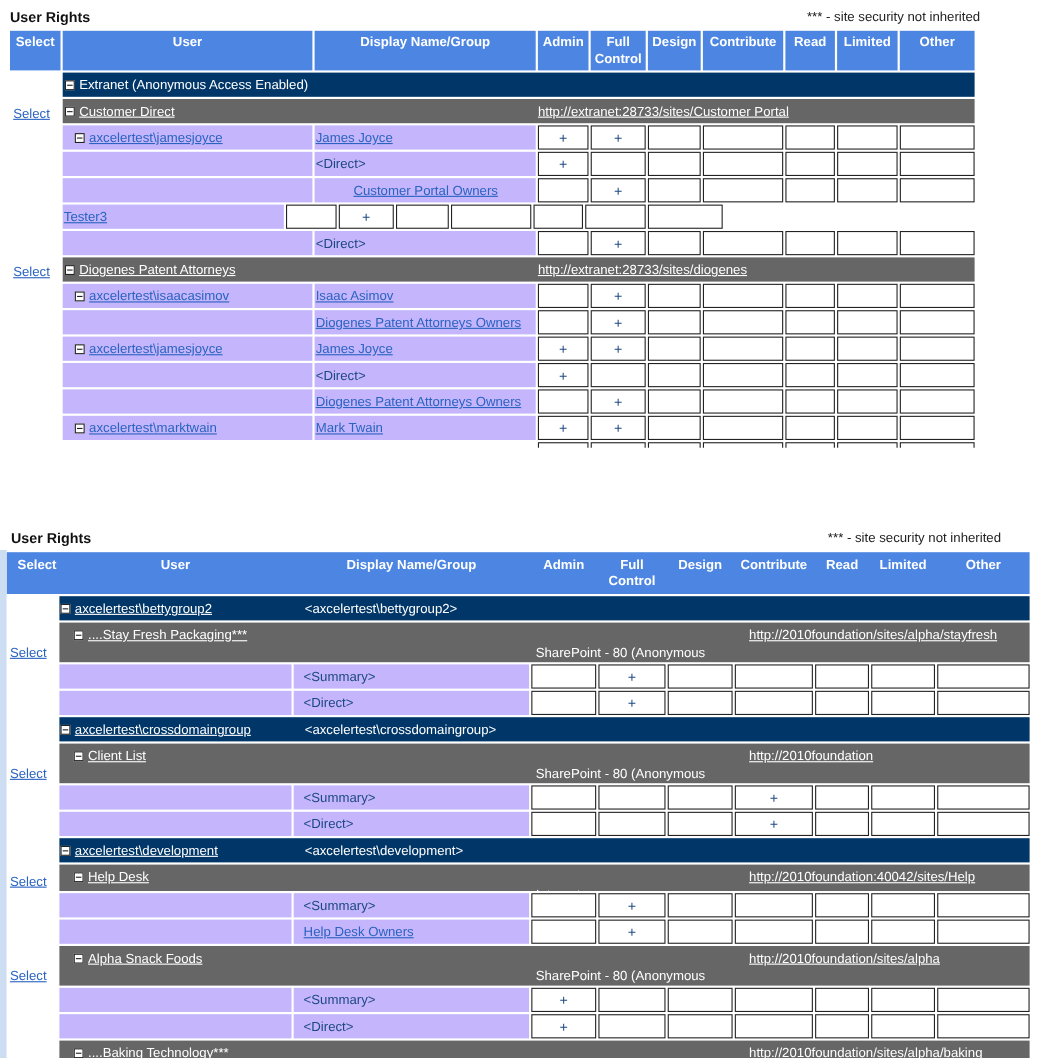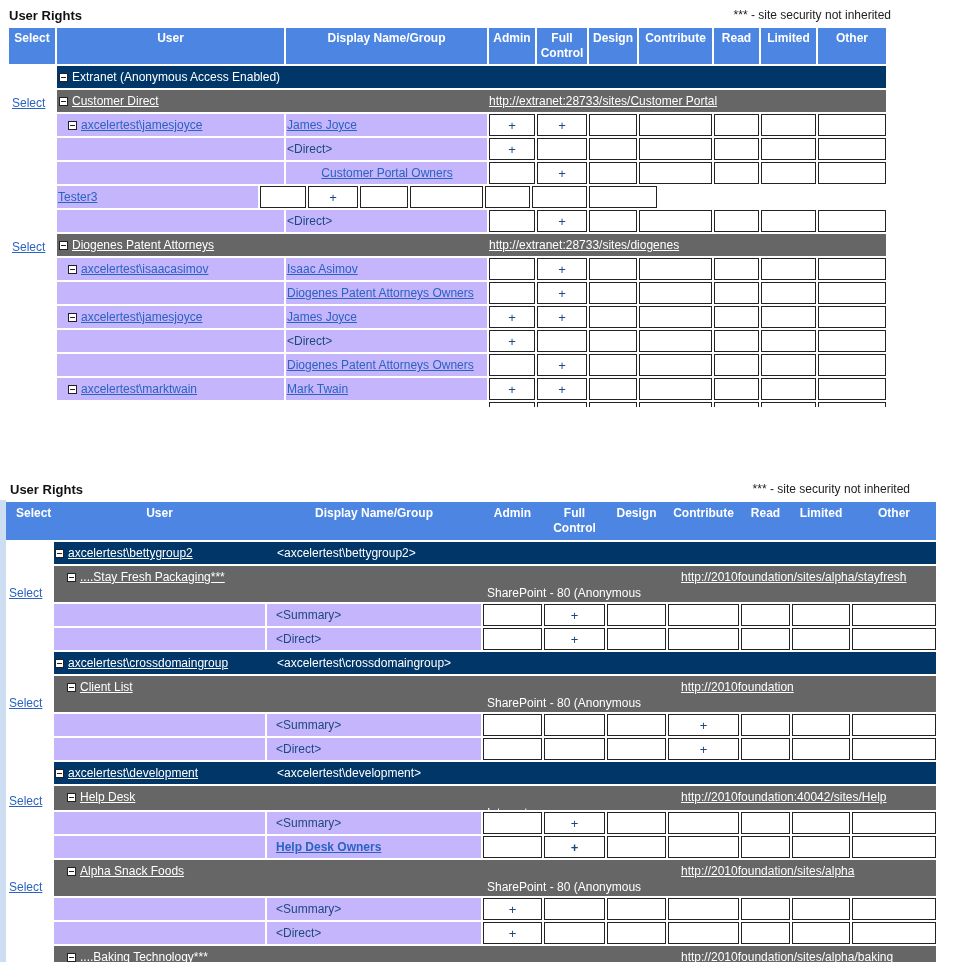--- a/index.html
+++ b/index.html
@@ -402,21 +402,21 @@
           <span class="plain">&lt;Summary&gt;</span>
         </div>
         <div class="cell grid-cell" style="width: 59px;"></div>
         <div class="cell grid-cell" style="width: 61px;">+</div>
         <div class="cell grid-cell" style="width: 59px;"></div>
         <div class="cell grid-cell" style="width: 71px;"></div>
         <div class="cell grid-cell" style="width: 49px;"></div>
         <div class="cell grid-cell" style="width: 58px;"></div>
         <div class="cell grid-cell" style="width: 84px;"></div>
       </div>
-      <div class="row" style="height: 22px; font-weight: bold;">
+      <div class="row" style="height: 22px;">
         <div class="cell sel-cell" style="width: 46px;"></div>
         <div class="cell user-cell" style="width: 211px; padding-left: 0px;"></div>
         <div class="cell disp-cell" style="width: 214px; padding-left: 9px;">
           <a class="blue">Help Desk Owners</a>
         </div>
         <div class="cell grid-cell" style="width: 59px;"></div>
         <div class="cell grid-cell" style="width: 61px;">+</div>
         <div class="cell grid-cell" style="width: 59px;"></div>
         <div class="cell grid-cell" style="width: 71px;"></div>
         <div class="cell grid-cell" style="width: 49px;"></div>

